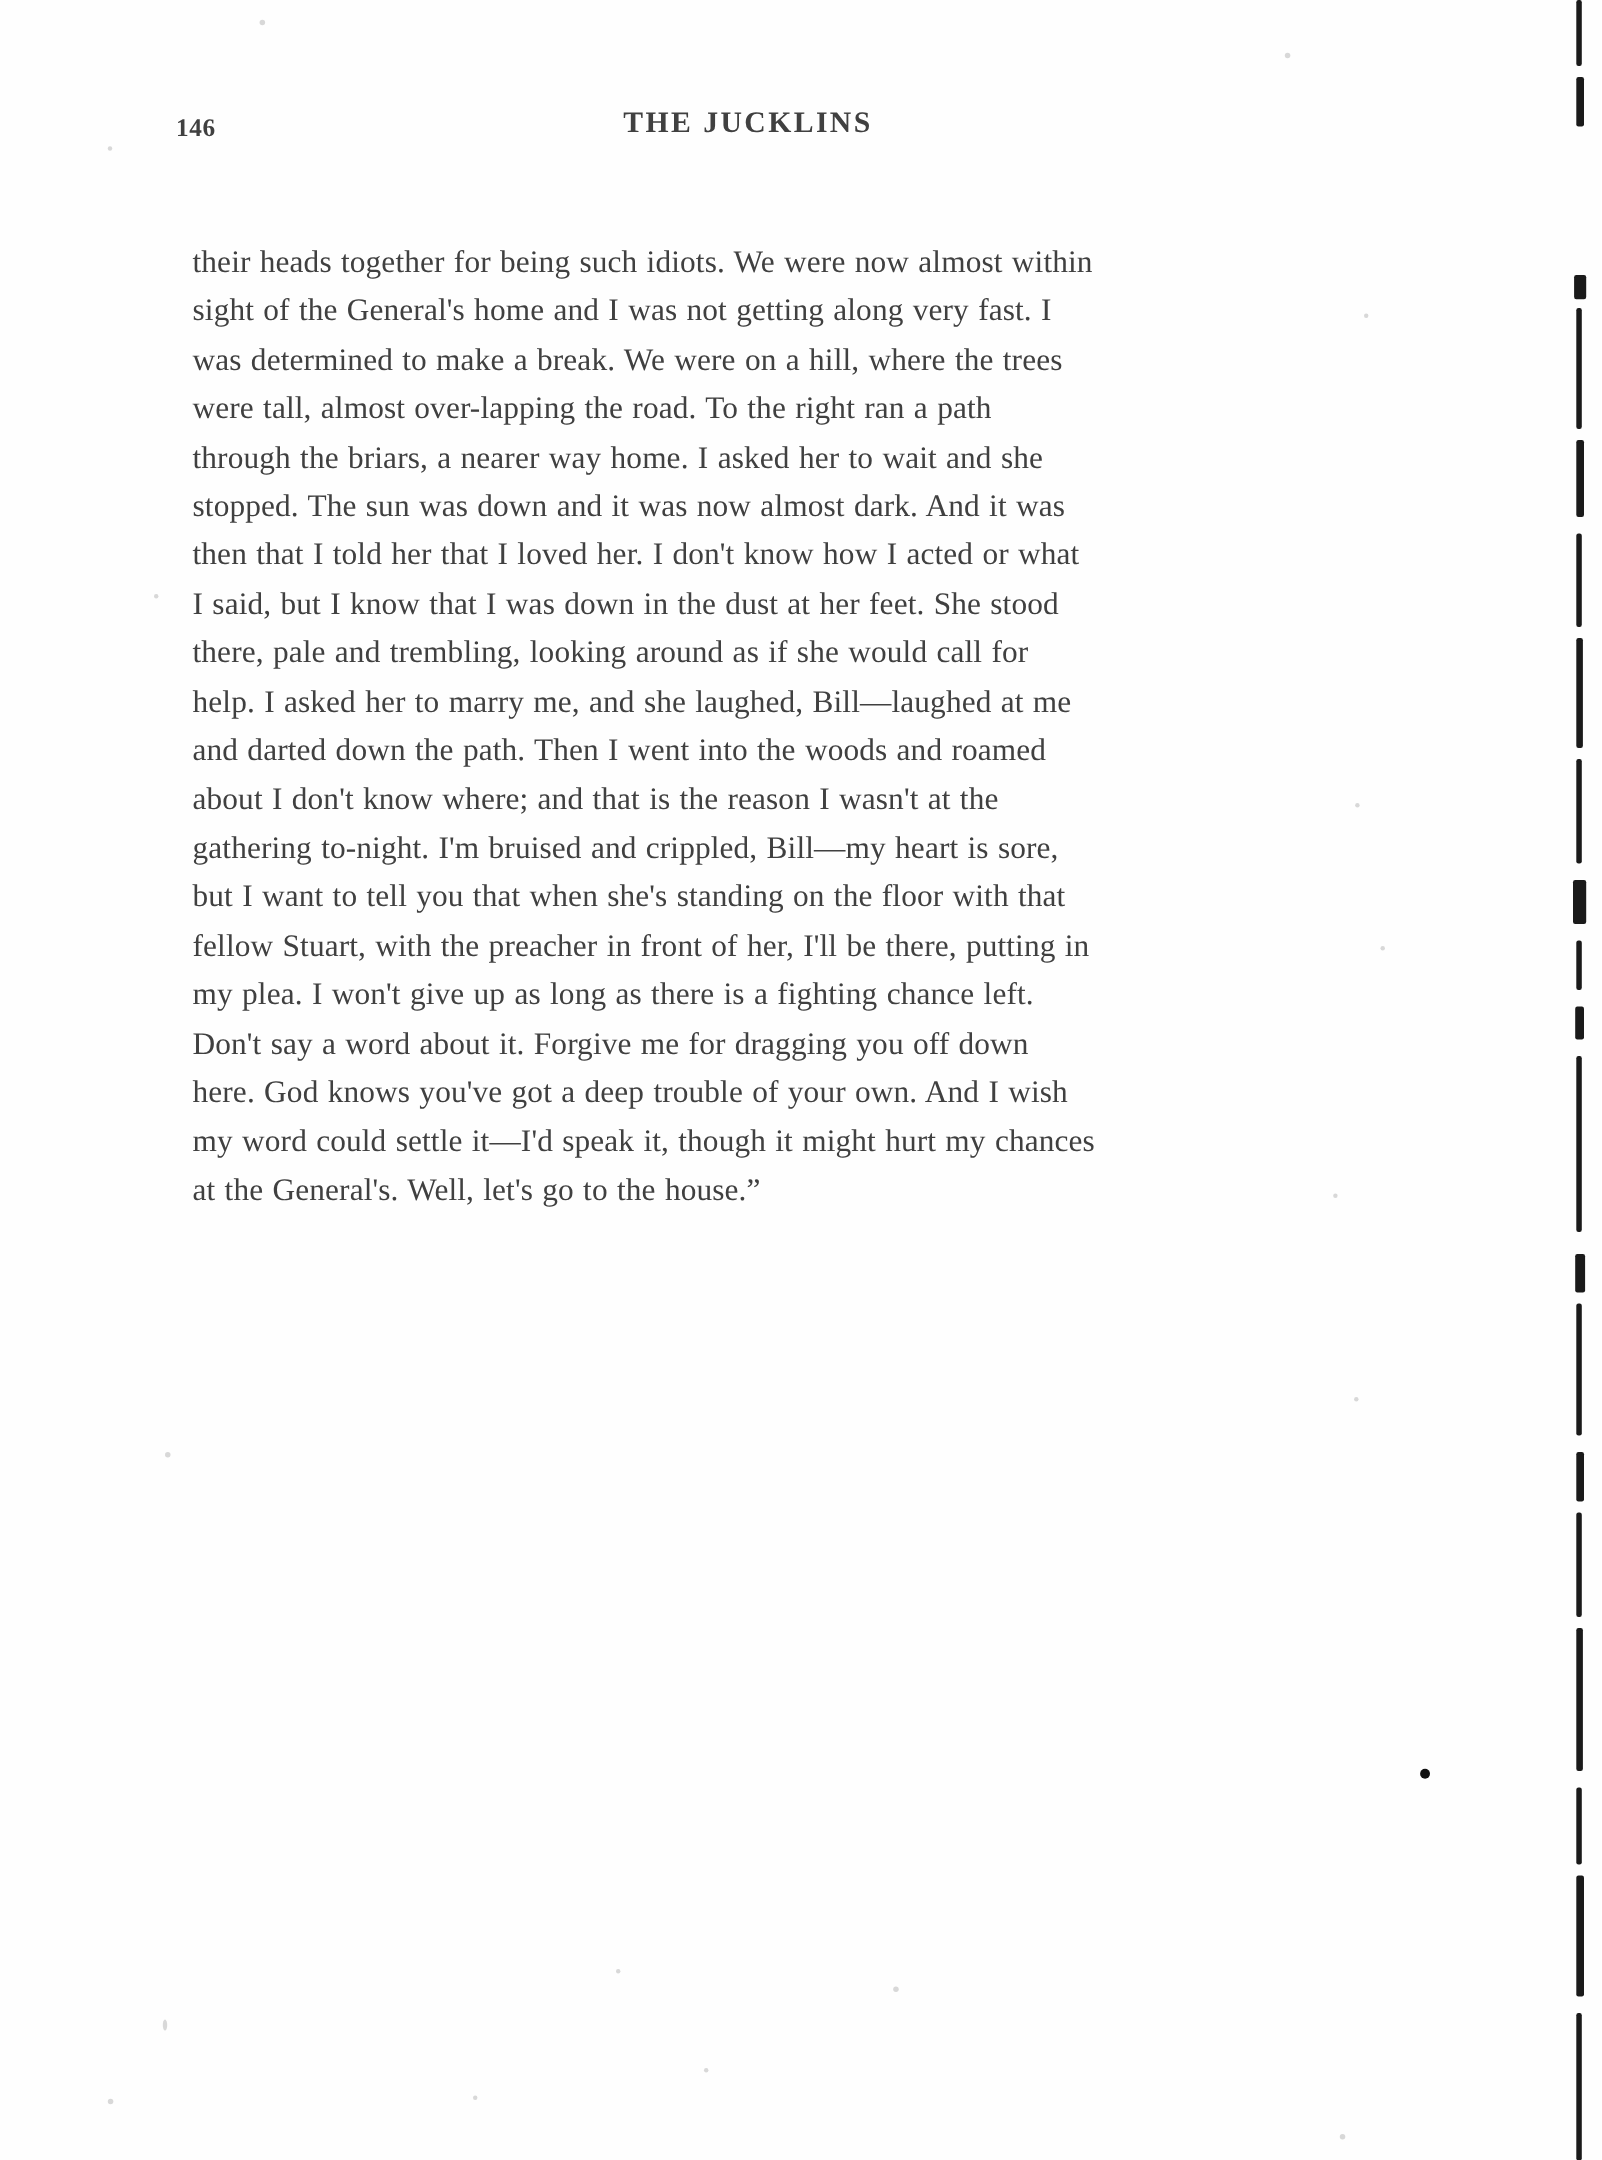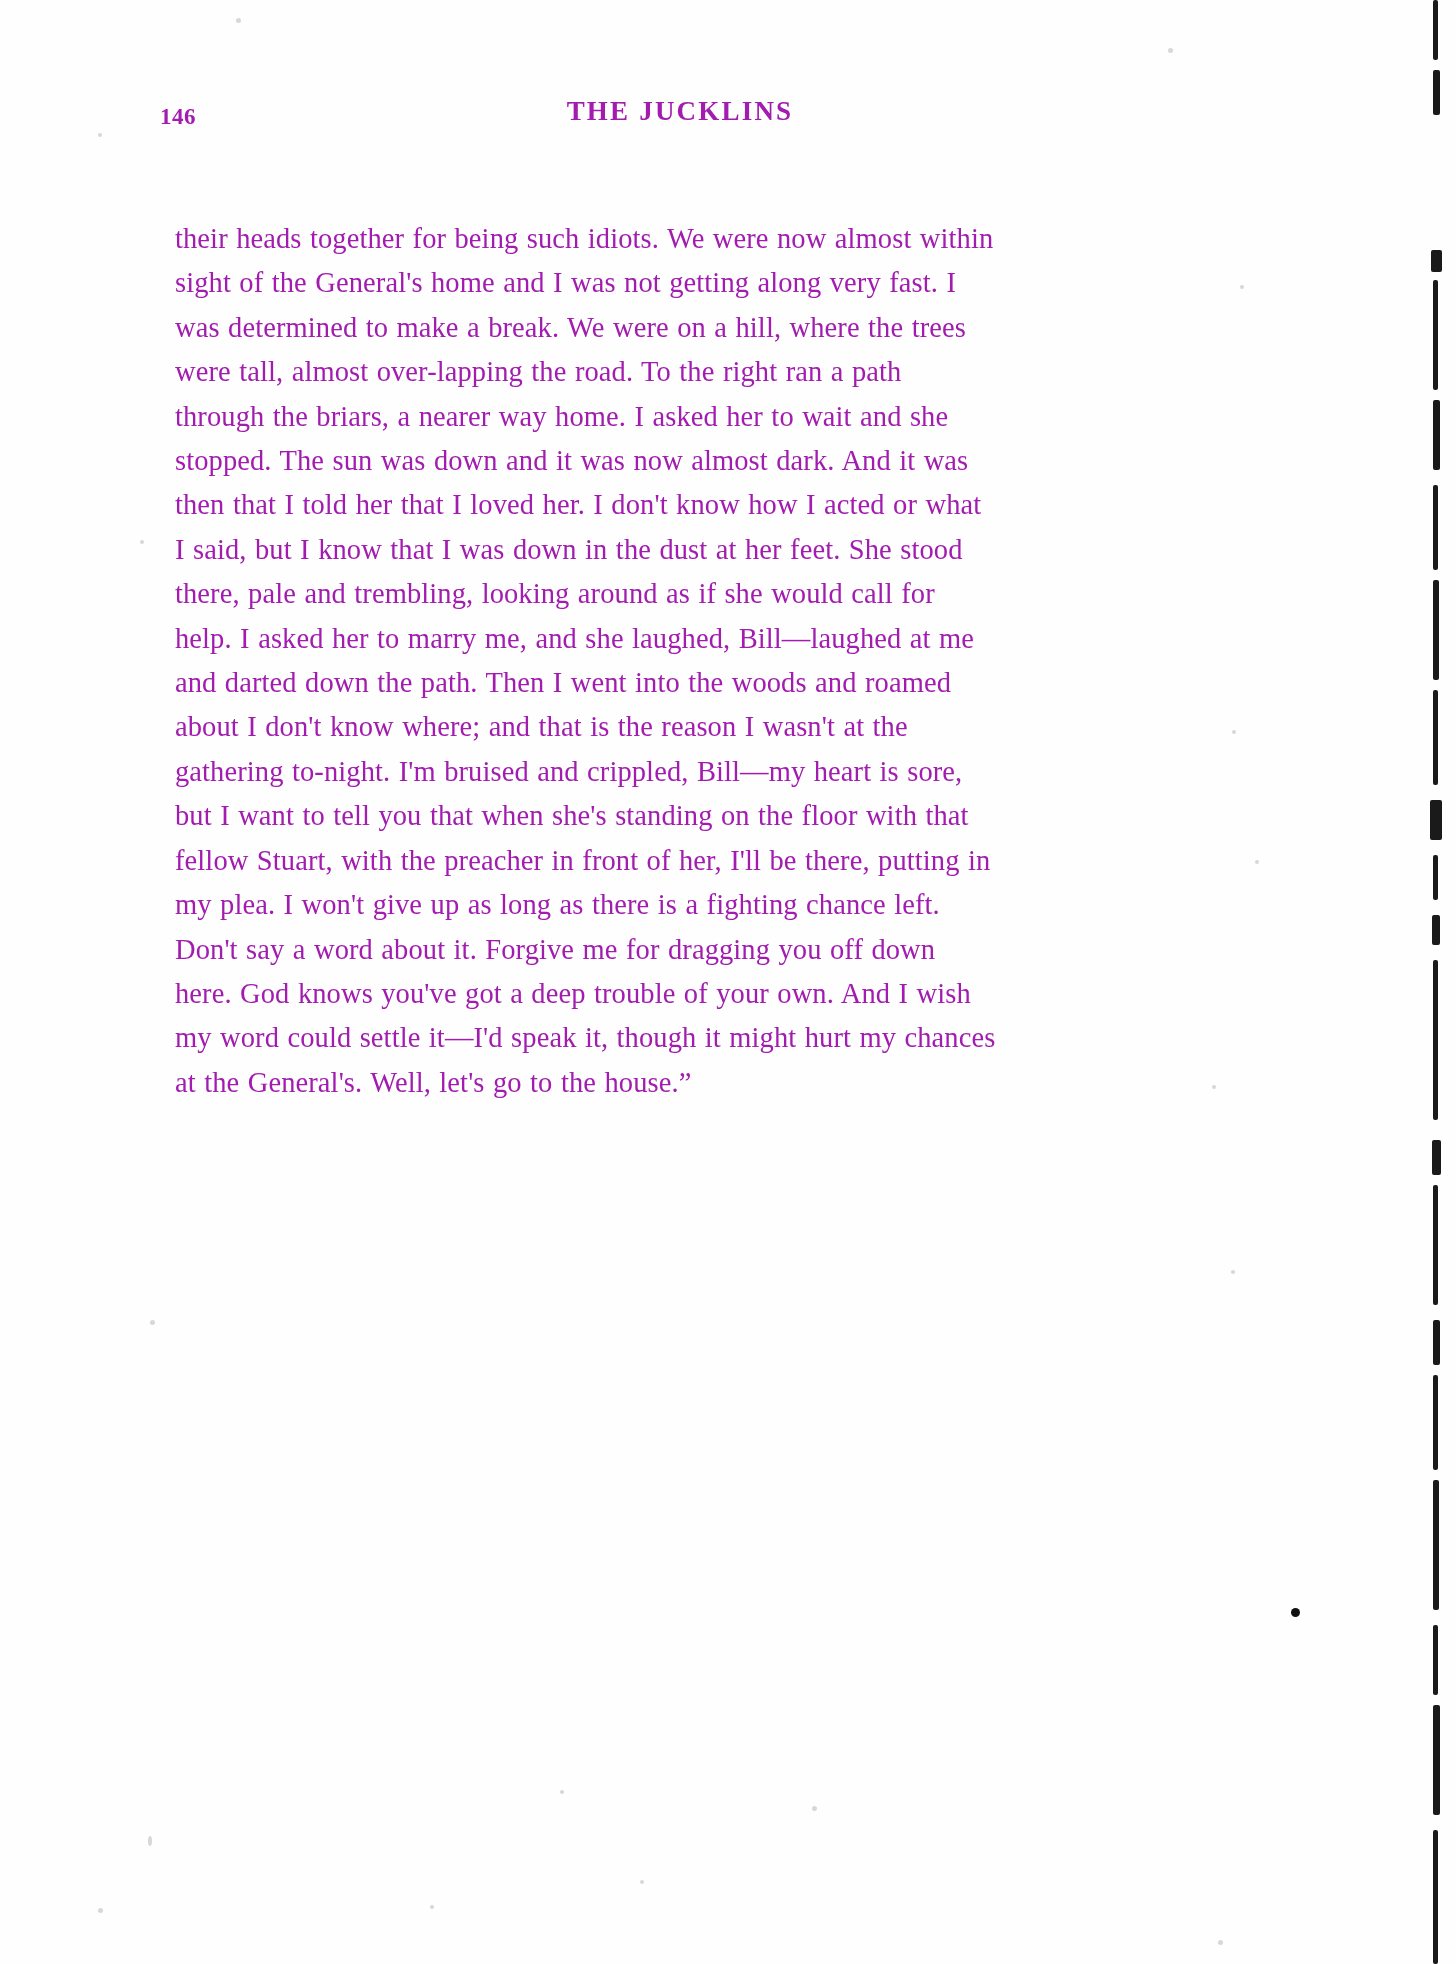--- a/index.html
+++ b/index.html
@@ -7,21 +7,21 @@
     padding: 0;
     background: #ffffff;
   }
   .page {
     position: relative;
     width: 1456px;
     height: 1964px;
     background: #fefefe;
     overflow: hidden;
     font-family: "Liberation Serif", serif;
-    color: #a21caf;
+    color: #404040;
   }
 
   
   .speck {
     position: absolute;
     background: #b8b8b8;
     border-radius: 50%;
     opacity: 0.55;
   }
 

